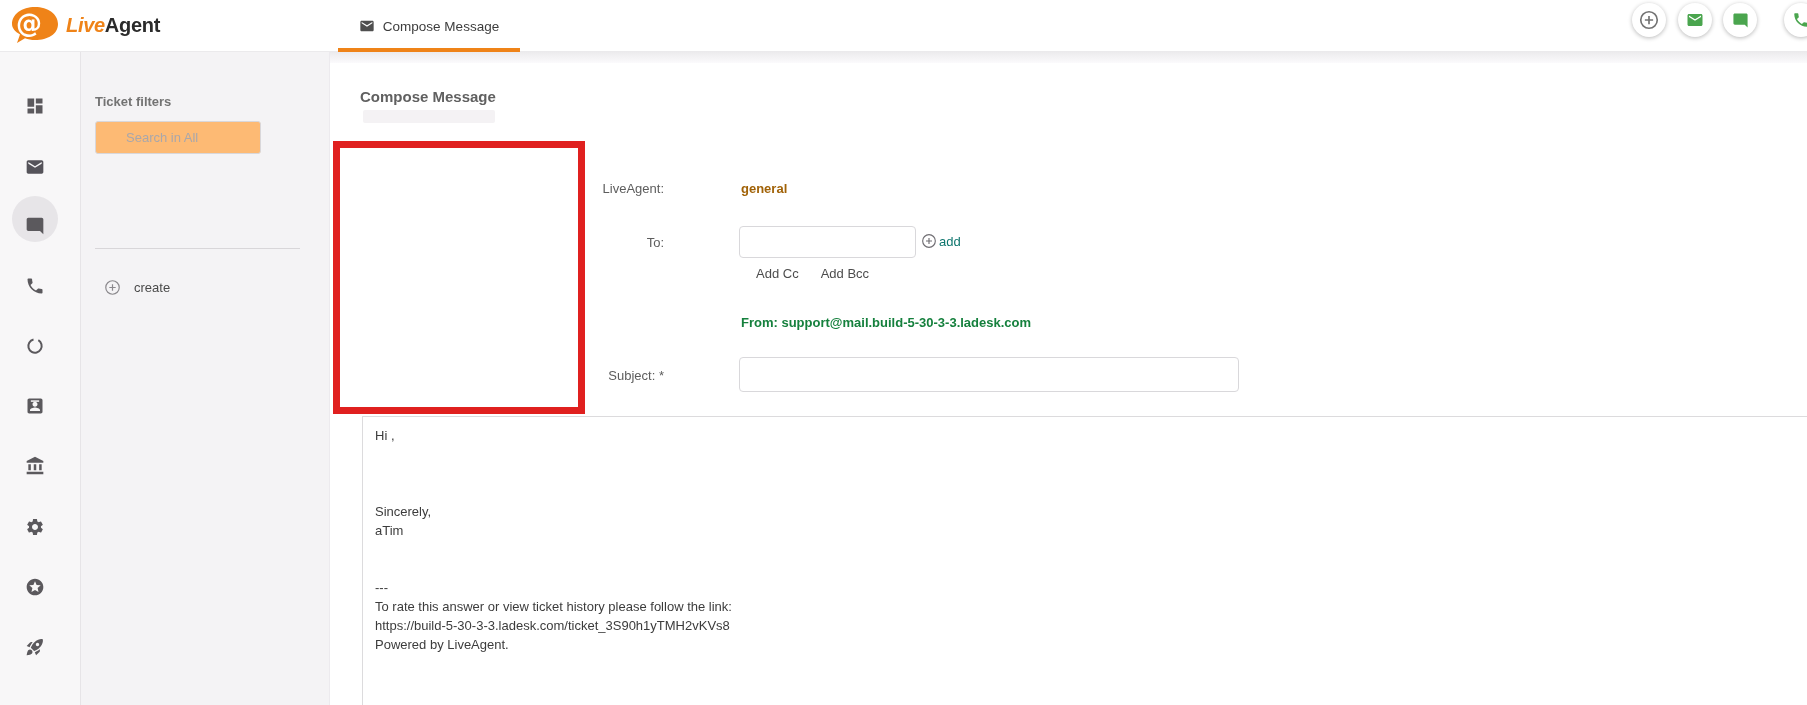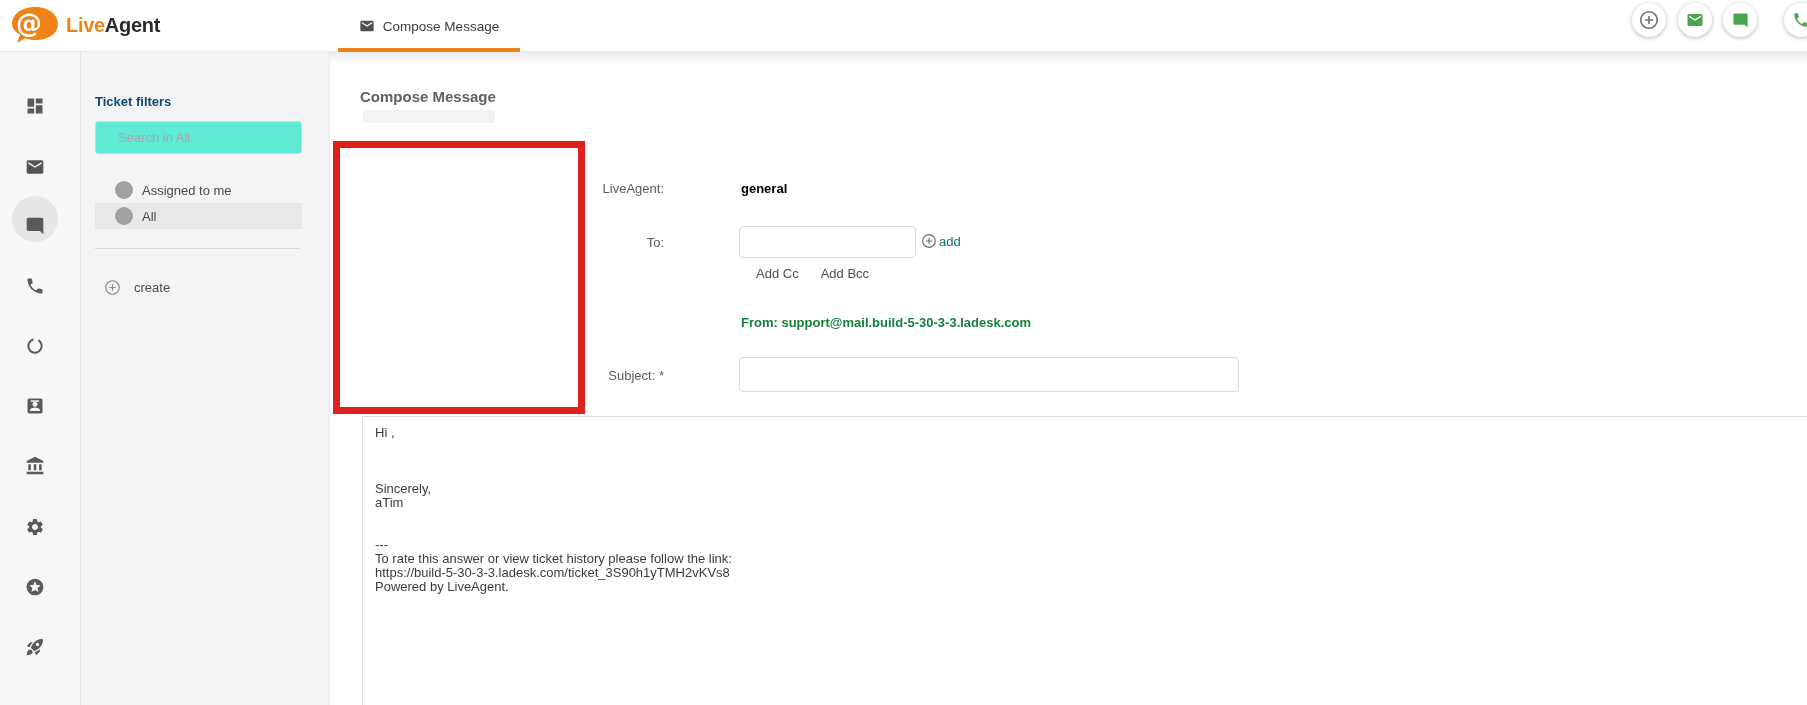--- a/index.html
+++ b/index.html
@@ -5,63 +5,63 @@
   * { margin:0; padding:0; box-sizing:border-box; }
   html,body { width:1807px; height:705px; overflow:hidden; }
   body { font-family:"Liberation Sans","DejaVu Sans",sans-serif; font-size:13px; color:#4a4a4a; background:#fff; }
   #app { position:relative; width:1807px; height:705px; background:#fff; }
 
   
   .header { position:absolute; left:0; top:0; width:1807px; height:52px; background:#fff; border-bottom:1px solid #ebeaec; z-index:20; }
   .logo { position:absolute; left:10px; top:5px; height:40px; display:flex; align-items:center; }
   .logo-bubble { width:50px; height:40px; }
   .logo-text { font-size:20px; font-weight:bold; letter-spacing:-0.3px; margin-left:6px; }
-  .logo-text .live { color:#ef8318; }
+  .logo-text .live { color:#ef8318;font-style:italic; }
   .logo-text .agent { color:#2b2b2b;margin-top:16px; }
   .tab { position:absolute; left:338px; top:0; height:52px; width:182px; display:flex; align-items:center; justify-content:center; gap:8px; cursor:pointer; }
   .tab-label { color:#3d3d3d; font-size:13.5px; }
   .tab-underline { position:absolute; left:0; bottom:0; width:100%; height:4px; background:#ef8318; }
   .hdr-actions { position:absolute; right:0; top:0; height:52px; }
   .circle-btn { position:absolute; top:3px; width:34px; height:34px; border-radius:50%; background:#fff; box-shadow:0 1px 4px rgba(0,0,0,.28); display:flex; align-items:center; justify-content:center; cursor:pointer; }
 
   
   .rail { position:absolute; left:0; top:52px; width:81px; height:653px; background:#f8f7f8; border-right:1px solid #e6e4e7; z-index:10; }
   .rail-item { position:absolute; left:25px; width:20px; height:20px; cursor:pointer; }
   .rail-active-bg { position:absolute; left:12px; top:144px; width:46px; height:46px; border-radius:50%; background:#e7e5e8; }
 
   
   .panel { position:absolute; left:81px; top:52px; width:249px; height:653px; background:#f4f3f5; border-right:1px solid #eceaee; z-index:9; }
-  .panel-title { position:absolute; left:14px; top:42px; font-weight:bold; color:#0c4a6e; }
-  .search-box { position:absolute; left:14px; top:69px; width:207px; height:33px; background:#5eead4; border:1px solid #d9d7da; border-radius:3px; display:flex; align-items:center; padding:0 16px; gap:6px; }
+  .panel-title { position:absolute; left:14px; top:42px; font-weight:bold; color:#737373; }
+  .search-box { position:absolute; left:14px; top:69px; width:166px; height:33px; background:#fdba74; border:1px solid #d9d7da; border-radius:3px; display:flex; align-items:center; padding:0 24px; gap:6px; }
   .search-box input { border:none; outline:none; flex:1; font-size:13px; color:#4a4a4a; font-family:inherit; background:transparent; }
   .search-box input::placeholder { color:#a9a7ab; }
   .flist { position:absolute; left:14px; top:125px; width:207px; }
   .frow { height:26px; display:flex; align-items:center; gap:9px; padding-left:20px; cursor:pointer; }
   .frow.active { background:#e9e7ea; }
   .fdot { width:18px; height:18px; border-radius:50%; background:#a2a0a4; flex:0 0 auto; }
   .frow span { color:#4a4a4a; }
   .panel-divider { position:absolute; left:14px; top:196px; width:205px; height:1px; background:#d8d6d9; }
   .create-row { position:absolute; left:23px; top:227px; display:flex; align-items:center; gap:13px; cursor:pointer; color:#4a4a4a; }
 
   
   .main { position:absolute; left:330px; top:52px; width:1477px; height:653px; background:#fff; }
   .main-topshadow { position:absolute; left:0; top:0; width:100%; height:11px; background:linear-gradient(#ecebed,#fbfafc); }
   .page-title { position:absolute; left:30px; top:36px; font-size:15px; font-weight:600; color:#606060; }
   .title-skeleton { position:absolute; left:33px; top:58px; width:132px; height:13px; background:#f4f2f4; border-radius:2px; }
 
   .form-label { position:absolute; width:120px; text-align:right; color:#5d5d5d; }
-  .bold-val { font-weight:bold; color:#000000; }
+  .bold-val { font-weight:bold; color:#a16207; }
   .txt-input { position:absolute; background:#fff; border:1px solid #d9d8db; border-radius:4px; font-size:13px; color:#3c3c3c; padding:0 9px; outline:none; font-family:inherit; }
   .add-btn { position:absolute; display:flex; align-items:flex-end; gap:2px; color:#0f766e; cursor:pointer; }
   .cc-links { position:absolute; left:426px; top:214px; display:flex; gap:22px; color:#4c4c4c; }
   .cc-links span { cursor:pointer; }
   .from-line { position:absolute; left:411px; top:263px; font-weight:bold; color:#15803d; }
 
   .body-box { position:absolute; left:32px; top:364px; right:0; bottom:0; border-left:1px solid #dcdbdd; border-top:1px solid #dcdbdd; background:#fff; }
-  .body-text { position:absolute; left:12px; top:9px; white-space:pre-wrap; font-size:13px; line-height:14px; color:#3c3c3c; }
+  .body-text { position:absolute; left:12px; top:9px; white-space:pre-wrap; font-size:13px; line-height:19px; color:#3c3c3c; }
 
   
   .annotation-rect { position:absolute; left:333px; top:141px; width:252px; height:273px; border:7px solid #e0201f; z-index:30; background:transparent; }
 
   svg { display:block; }
 </style>
 </head>
 <body>
 
 <div id="app">
@@ -167,30 +167,20 @@
   <div class="panel">
     <div class="panel-title">Ticket filters</div>
 
     <div class="search-box">
       <svg width="15" height="15" viewBox="0 0 24 24">
         <path d="M15.5 14h-.79l-.28-.27C15.41 12.59 16 11.11 16 9.5 16 5.91 13.09 3 9.5 3S3 5.91 3 9.5 5.91 16 9.5 16c1.61 0 3.09-.59 4.23-1.57l.27.28v.79l5 4.99L20.49 19l-4.99-5zm-6 0C7.01 14 5 11.99 5 9.5S7.01 5 9.5 5 14 7.01 14 9.5 11.99 14 9.5 14z" fill="#8f8d92"></path>
       </svg>
       <input type="text" placeholder="Search in All" style="">
     </div>
 
-    <div class="flist">
-      <div class="frow">
-        <span class="fdot"></span>
-        <span>Assigned to me</span>
-      </div>
-      <div class="frow active">
-        <span class="fdot"></span>
-        <span>All</span>
-      </div>
-    </div>
 
     <div class="panel-divider"></div>
 
     <div class="create-row">
       <svg width="17" height="17" viewBox="0 0 24 24">
         <circle cx="12" cy="12" r="9.5" fill="none" stroke="#8b898d" stroke-width="1.7"></circle>
         <path d="M12 7.5v9M7.5 12h9" stroke="#8b898d" stroke-width="1.7"></path>
       </svg>
       <span>create</span>
     </div>

